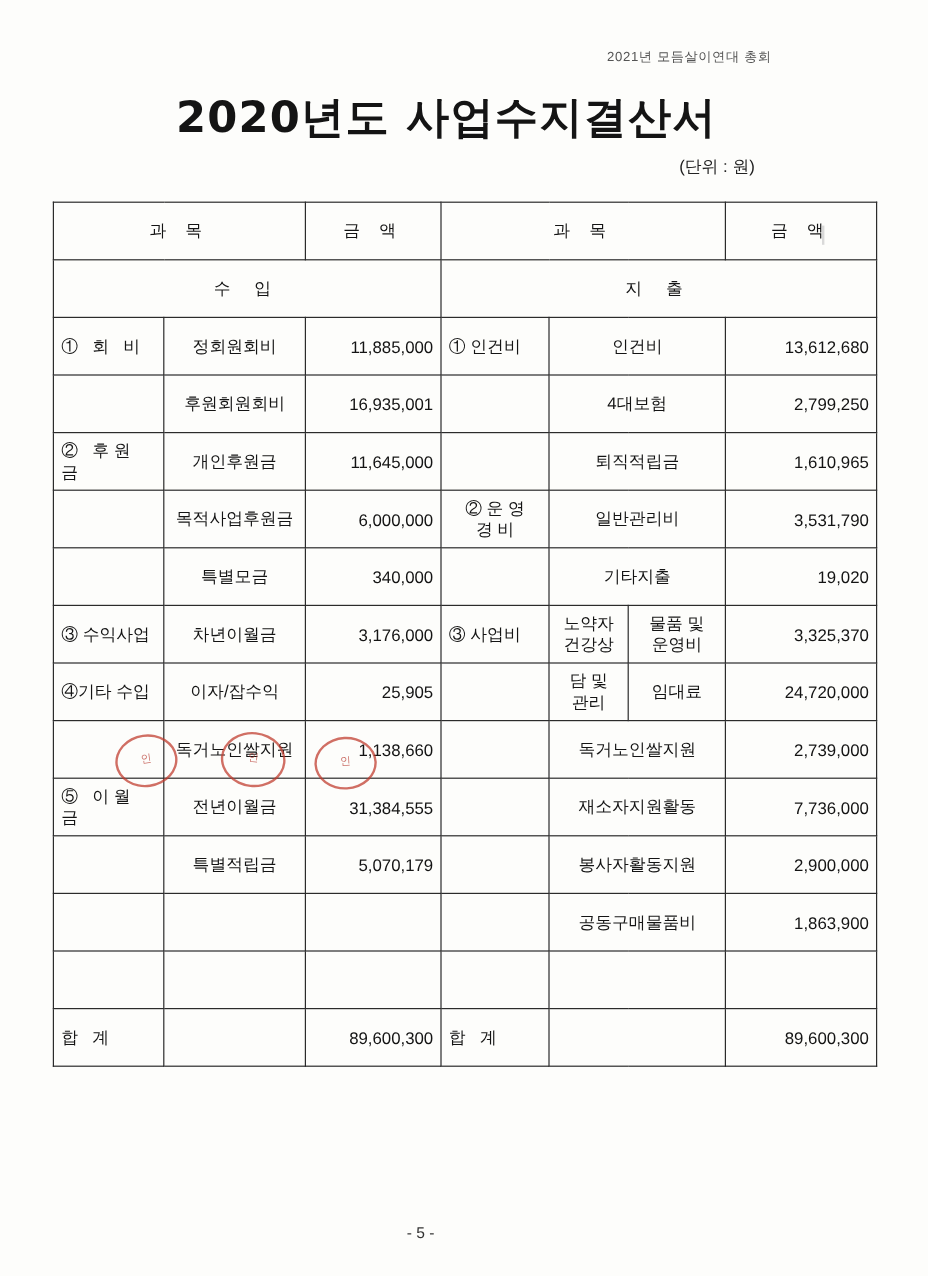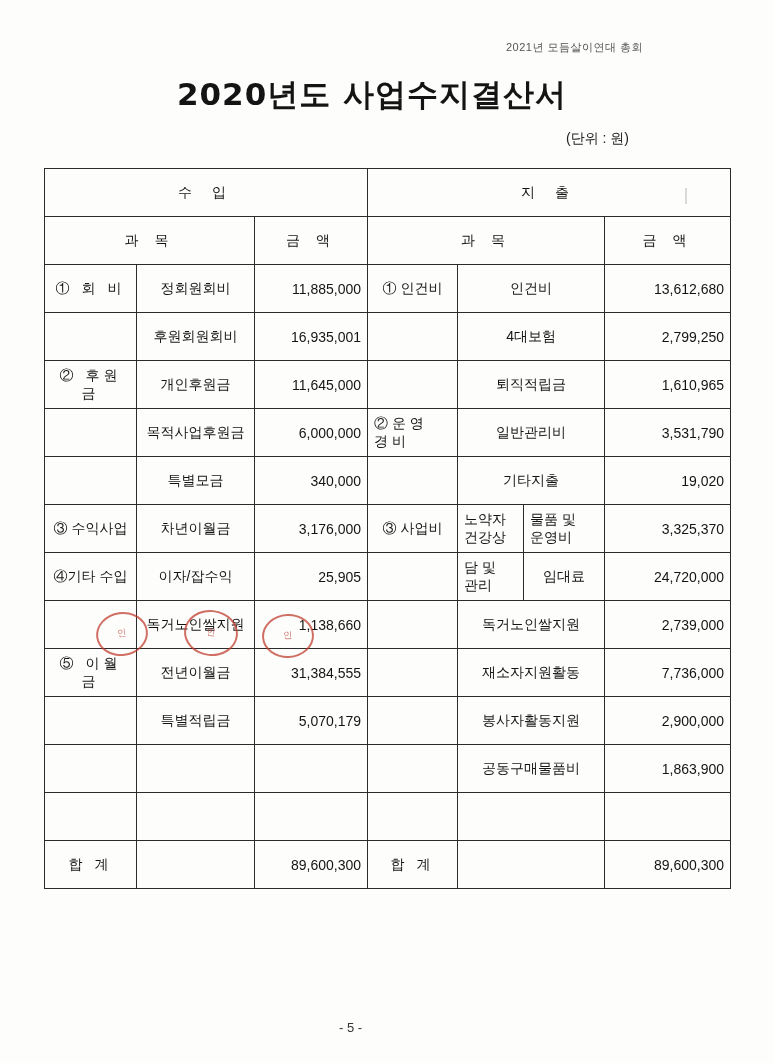--- a/index.html
+++ b/index.html
@@ -28,21 +28,21 @@
     font-size: 11px;
     color: #555;
     letter-spacing: 0.5px;
   }
   .doc-title {
     position: absolute;
     top: 74px;
     left: 0;
     right: 0;
     text-align: center;
-    font-size: 31px;
+    font-size: 36px;
     font-weight: bold;
     letter-spacing: 1px;
     color: #141414;
     font-family: "DejaVu Sans", sans-serif;
     padding-left: 43px;
   }
   .unit-note {
     position: absolute;
     top: 130px;
     right: 72px;
@@ -77,24 +77,23 @@
   }
   .col-head {
     text-align: center;
     font-size: 14px;
     letter-spacing: 6px;
     height: 44px;
   }
   .small-wrap {
     font-size: 12.5px;
     line-height: 1.25;
-    text-align: left;
+    text-align: center;
   }
   .cat-label {
-    text-align: center;
     font-size: 14px;
   }
   .cat-label.spaced { letter-spacing: 4px; }
   .empty-cell { }
   .total-row td { height: 46px; }
   .footer-page {
     position: absolute;
     bottom: 28px;
     left: 0;
     right: 0;
@@ -147,28 +146,28 @@
       <col style="width:92px">
       <col style="width:118px">
       <col style="width:113px">
       <col style="width:90px">
       <col style="width:66px">
       <col style="width:81px">
       <col style="width:126px">
     </colgroup>
     <tbody>
       <tr>
-        <td class="sect-head" colspan="3">수      입</td>
-        <td class="sect-head" colspan="4">지      출</td>
-      </tr>
-      <tr>
         <td class="col-head" colspan="2">과      목</td>
         <td class="col-head">금   액</td>
         <td class="col-head" colspan="3">과      목</td>
         <td class="col-head">금   액</td>
+      </tr>
+      <tr>
+        <td class="sect-head" colspan="3">수      입</td>
+        <td class="sect-head" colspan="4">지      출</td>
       </tr>
 
       <tr>
         <td class="cat-label spaced">① 회  비</td>
         <td class="c-center">정회원회비</td>
         <td class="c-right">11,885,000</td>
         <td class="cat-label">① 인건비</td>
         <td class="c-center" colspan="2">인건비</td>
         <td class="c-right">13,612,680</td>
       </tr>

